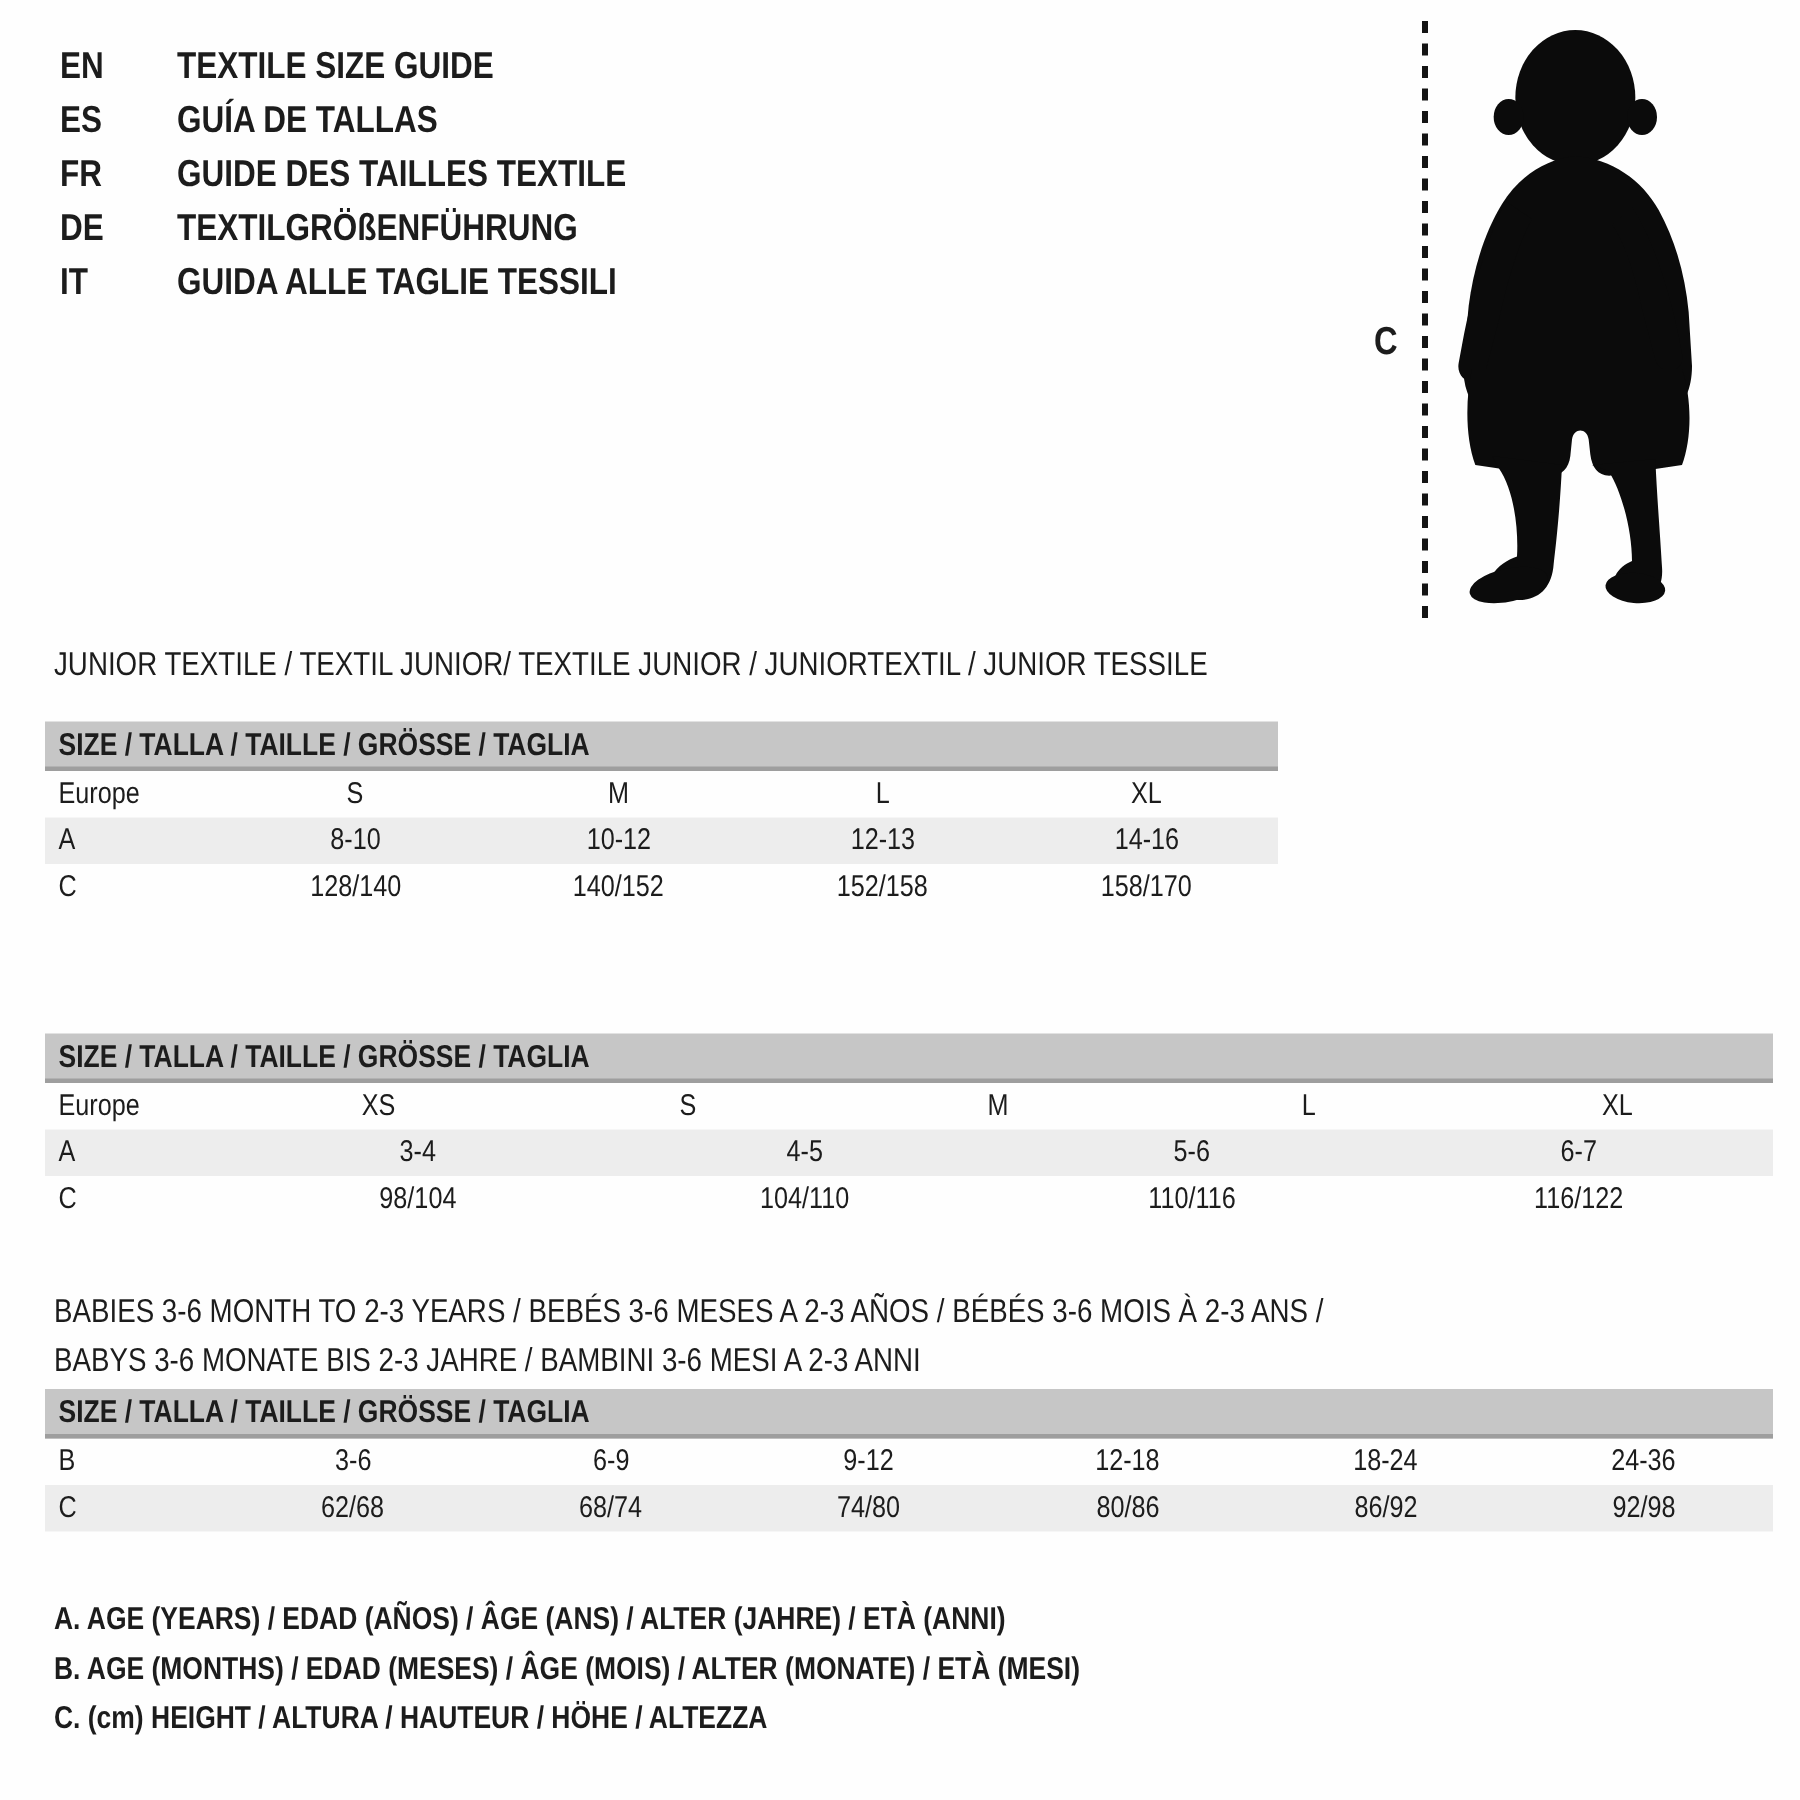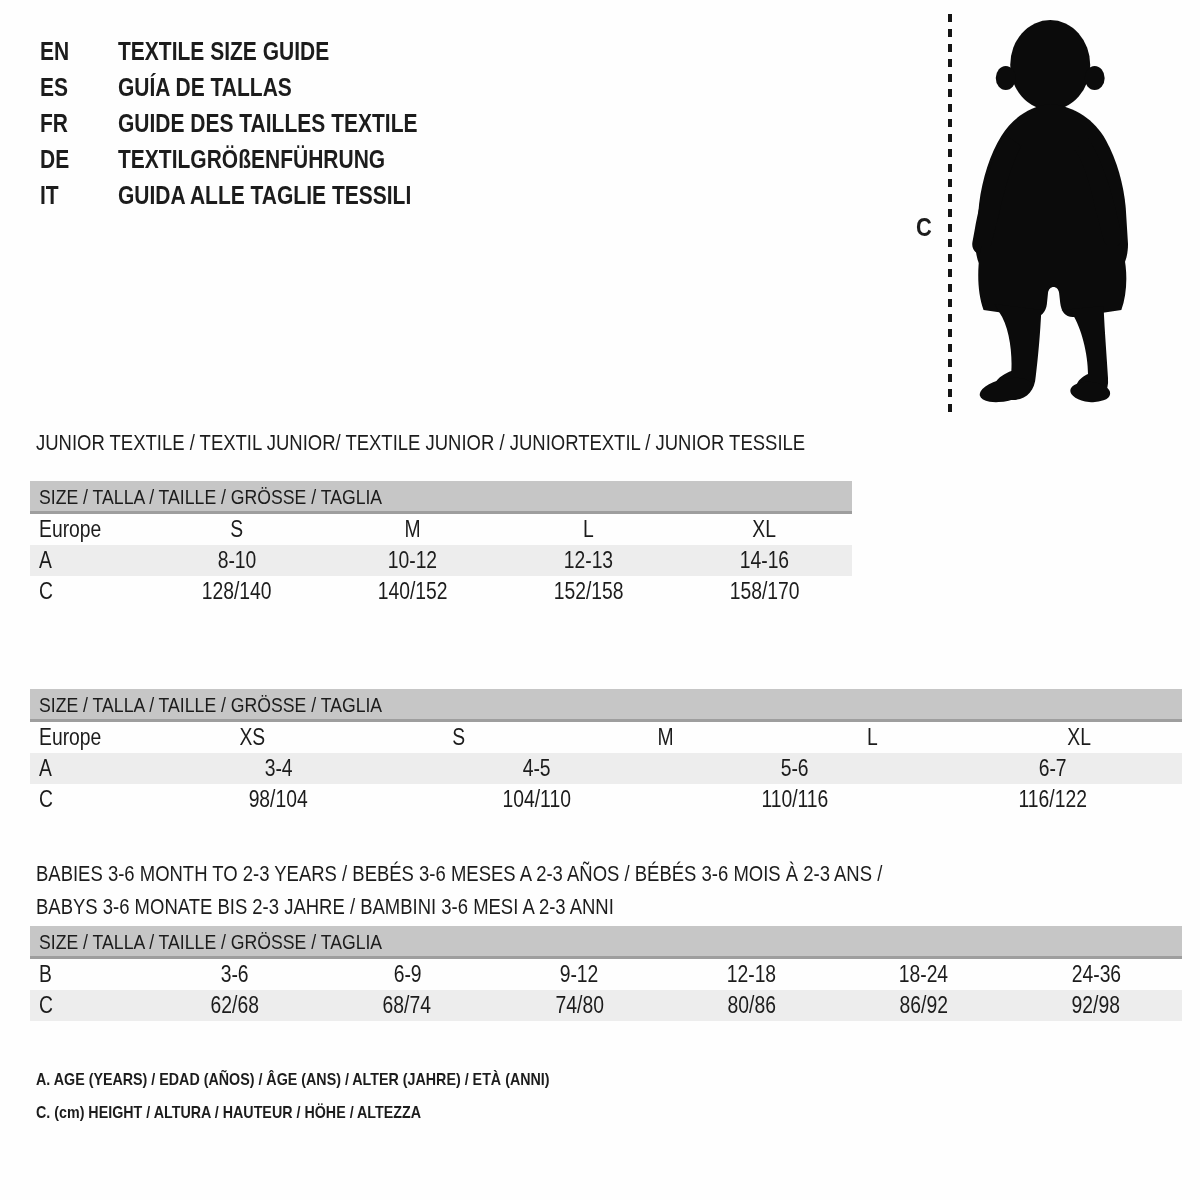--- a/index.html
+++ b/index.html
@@ -5,49 +5,49 @@
   html,body{margin:0;padding:0;background:#fff;}
   body{font-family:"Liberation Sans","DejaVu Sans",sans-serif;color:#1c1c1c;}
   .page{position:relative;width:1200px;height:1200px;background:#fefefe;overflow:hidden;}
 
   
   .cx{display:inline-block;transform:scaleX(.84);transform-origin:0 50%;white-space:nowrap;}
   .cxc{display:inline-block;transform:scaleX(.84);white-space:nowrap;}
 
   
   .langs{position:absolute;left:40px;top:30px;}
-  .lang-row{display:flex;height:36px;align-items:flex-end;font-weight:700;font-size:25px;}
+  .lang-row{display:flex;height:36px;align-items:flex-start;font-weight:700;font-size:25px;}
   .lang-code{width:78px;}
 
   
   .dash-line{position:absolute;left:946px;top:14px;}
   .c-label{position:absolute;left:916px;top:212px;font-weight:700;font-size:26px;}
   .silhouette{position:absolute;left:948px;top:16px;}
 
   
   .sec-heading{position:absolute;font-weight:400;font-size:22px;line-height:33px;}
   #h-junior{left:36px;top:426px;}
   #h-children{left:36px;top:634px;}
   #h-babies{left:36px;top:845px;margin-top:12px;}
   .sec-heading .line{display:block;}
 
   
   .tbl{position:absolute;left:30px;}
   #t0{top:481px;width:822px;}
   #t1{top:689px;width:1152px;}
   #t2{top:926px;width:1152px;}
-  .size-bar{height:30px;background:#c6c6c6;border-bottom:3px solid #9e9e9e;line-height:31px;padding-left:9px;font-weight:400;font-size:21px;}
-  .trow{display:flex;height:31px;line-height:31px;font-size:23px;font-weight:400;}
+  .size-bar{height:30px;background:#c6c6c6;border-bottom:3px solid #9e9e9e;line-height:31px;padding-left:9px;font-weight:700;font-size:21px;}
+  .trow{display:flex;height:31px;line-height:31px;font-size:20px;font-weight:400;}
   .trow.shaded{background:#ededed;}
   .lcell{width:110px;padding-left:9px;}
   .dcell{flex:1;text-align:center;}
 
   
   .footnotes{position:absolute;left:36px;top:1063px;}
-  .footnote{height:33px;line-height:33px;font-weight:700;font-size:17px;}
+  .footnote{height:33px;line-height:33px;font-weight:700;font-size:21px;}
 </style>
 </head>
 <body>
 
 <div class="page">
 
   <div class="langs">
     <div class="lang-row">
       <span class="lang-code"><span class="cx">EN</span></span>
       <span class="cx">TEXTILE SIZE GUIDE</span>
@@ -166,16 +166,17 @@
         <div class="dcell"><span class="cxc">68/74</span></div>
         <div class="dcell"><span class="cxc">74/80</span></div>
         <div class="dcell"><span class="cxc">80/86</span></div>
         <div class="dcell"><span class="cxc">86/92</span></div>
         <div class="dcell"><span class="cxc">92/98</span></div>
       </div>
     </div>
 
   <div class="footnotes">
     <div class="footnote"><span class="cx">A. AGE (YEARS) / EDAD (AÑOS) / ÂGE (ANS) / ALTER (JAHRE) / ETÀ (ANNI)</span></div>
+    <div class="footnote"><span class="cx">B. AGE (MONTHS) / EDAD (MESES) / ÂGE (MOIS) / ALTER (MONATE) / ETÀ (MESI)</span></div>
     <div class="footnote"><span class="cx">C. (cm) HEIGHT / ALTURA / HAUTEUR / HÖHE / ALTEZZA</span></div>
   </div>
 
 </div>
 
 </body></html>

